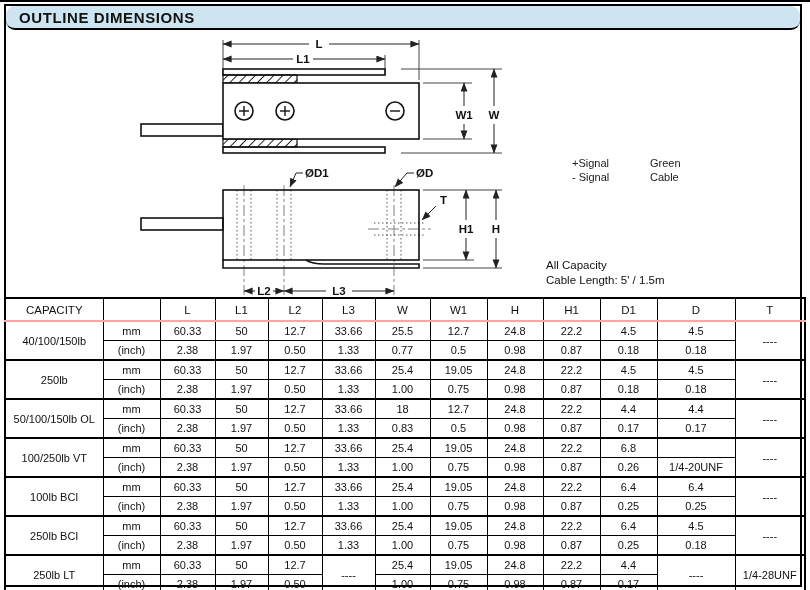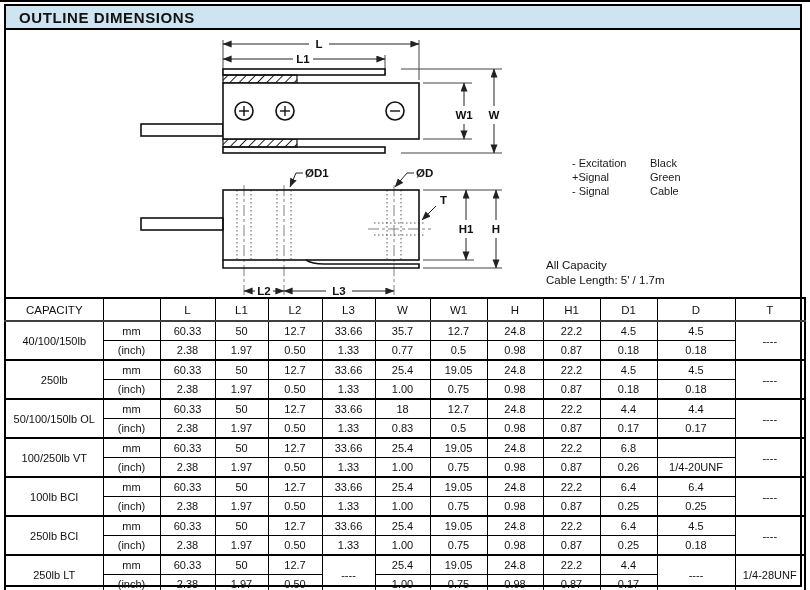--- a/index.html
+++ b/index.html
@@ -9,37 +9,37 @@
   }
   .outer{position:absolute;inset:0;border-top:2px solid #000;pointer-events:none}
   .frame{
     position:absolute;left:4px;top:4px;width:798px;height:583px;
     border:2px solid #000;box-sizing:border-box;background:#fff;
   }
   .titlebar{
     position:absolute;left:0;top:0;width:100%;height:24px;background:#cee4f1;
     border-bottom:2px solid #000;box-sizing:border-box;
     display:flex;align-items:center;padding-left:13px;
-    font-size:15px;font-weight:800;letter-spacing:.6px;
+    font-size:15px;font-weight:800;letter-spacing:.6px;border-radius:9px;
   }
   svg.drawing{position:absolute;left:0;top:24px}
   svg text{font-family:"Liberation Sans",sans-serif;font-size:11.5px;font-weight:bold;fill:#111}
   .wiring{position:absolute;left:566px;top:150px;width:175px;font-size:11px;line-height:14px;color:#1a1a1a}
   .wiring-row{display:flex}
   .wiring-row .wl{width:78px}
   .cable-note{position:absolute;left:540px;top:252px;font-size:11.5px;font-weight:normal;line-height:14.5px}
   table.dims{
     position:absolute;left:4px;top:297px;width:802px;
     border-collapse:collapse;table-layout:fixed;
     font-size:11px;text-align:center;border:2px solid #000;
   }
   .dims th,.dims td{border:1px solid #000;padding:0;white-space:nowrap;overflow:hidden;font-weight:normal}
   .dims th{height:21px;font-size:11.5px}
   .dims td{height:18px}
-  .dims thead th{border-bottom:2px solid #404040}
+  .dims thead th{border-bottom:2px solid #fca5a5}
   .dims tr.group-start td{border-top:2px solid #000}
 </style>
 </head>
 <body>
 
 <div class="outer"></div>
 
 <div class="frame">
 
   <div class="titlebar">
@@ -145,36 +145,32 @@
       <text x="258" y="265" text-anchor="middle">L2</text>
       <text x="333" y="265" text-anchor="middle">L3</text>
       <text x="299" y="147">ØD1</text>
       <text x="410" y="147">ØD</text>
       <text x="434" y="174">T</text>
     </g>
   </svg>
 
   <div class="wiring">
     <div class="wiring-row">
-      <span class="wl">- Excitation</span>
-      <span>Black</span>
-    </div>
-    <div class="wiring-row">
       <span class="wl">+Signal</span>
       <span>Green</span>
     </div>
     <div class="wiring-row">
       <span class="wl">- Signal</span>
       <span>Cable</span>
     </div>
   </div>
 
   <div class="cable-note">
     <div>All Capacity</div>
-    <div>Cable Length: 5' / 1.7m</div>
+    <div>Cable Length: 5' / 1.5m</div>
   </div>
 
 </div>
 
 <table class="dims">
   <colgroup>
     <col style="width:98px">
       <col style="width:57px">
       <col style="width:55px">
       <col style="width:53px">
@@ -206,21 +202,21 @@
       </tr>
   </thead>
   <tbody id="dim-body">
       <tr class="group-start">
         <td rowspan="2">40/100/150lb</td>
         <td>mm</td>
         <td>60.33</td>
         <td>50</td>
         <td>12.7</td>
         <td>33.66</td>
-        <td>35.7</td>
+        <td>25.5</td>
         <td>12.7</td>
         <td>24.8</td>
         <td>22.2</td>
         <td>4.5</td>
         <td>4.5</td>
         <td rowspan="2">----</td>
       </tr>
       <tr>
         <td>(inch)</td>
         <td>2.38</td>

